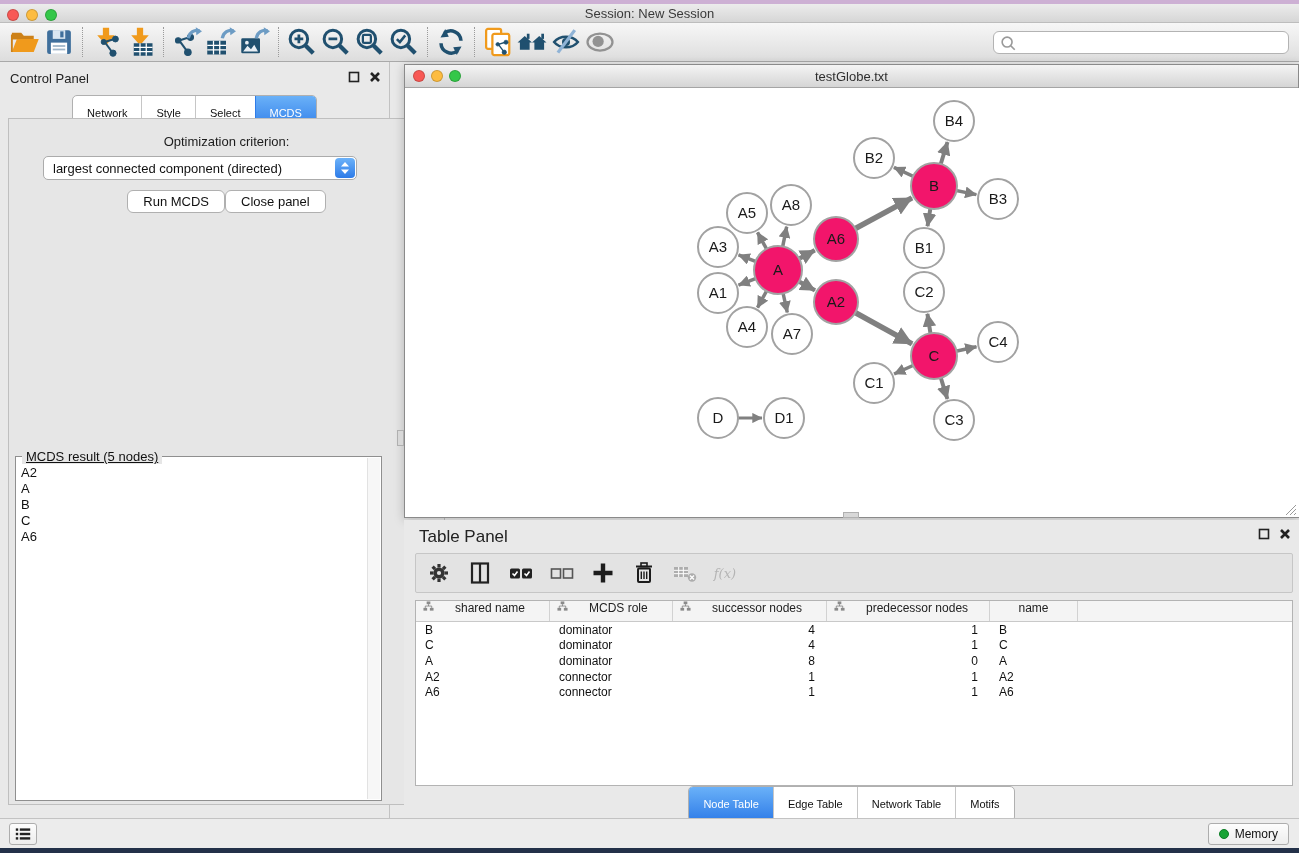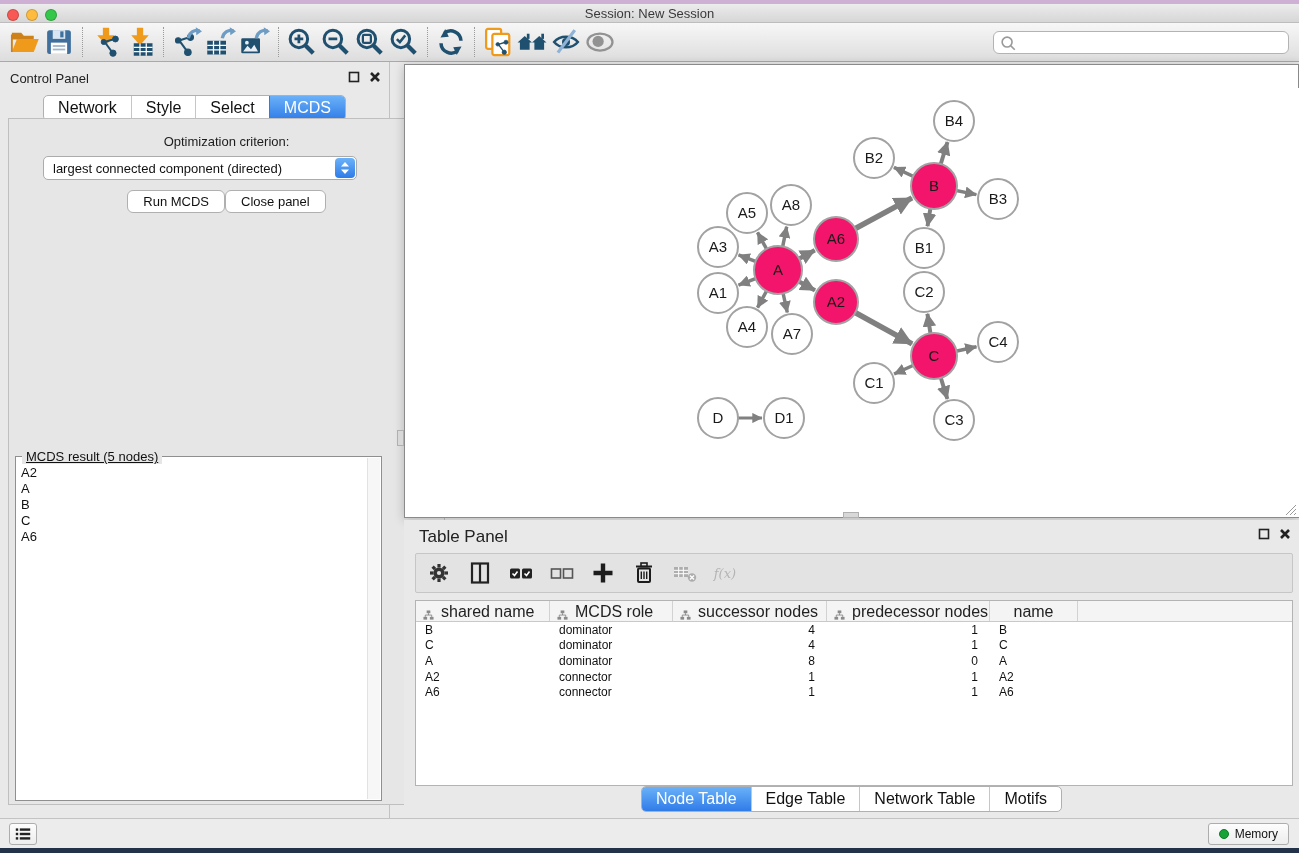--- a/index.html
+++ b/index.html
@@ -28,21 +28,21 @@
   .search-wrap { position:absolute; right:10px; top:8px; width:296px; height:23px;
     background:#fff; border:1px solid #b3b3b3; border-radius:6px; display:flex; align-items:center; padding-left:5px; }
   .search-wrap input { border:none; outline:none; flex:1; height:18px; font-size:12px; font-family:"Liberation Sans",sans-serif; background:transparent; }
 
   
   .control-panel { position:absolute; left:0; top:62px; width:390px; height:756px; background:#e9e9e9; border-right:1px solid #c2c2c2; }
   .panel-header { position:absolute; left:10px; top:9px; font-size:13px; color:#222; }
   .panel-icons { position:absolute; right:8px; top:9px; display:flex; gap:9px; align-items:center; }
   .cp-tabs { position:absolute; left:0; top:33px; width:100%; display:flex; justify-content:center; }
   .segmented { display:inline-flex; background:#fff; border:1px solid #b0b0b0; border-radius:5px; overflow:hidden; }
-  .seg-tab { font-size:16px; padding:3px 14px; color:#111; border-left:1px solid #c6c6c6; white-space:nowrap; }
+  .seg-tab { font-size:11px; padding:11px 14px; color:#111; border-left:1px solid #c6c6c6; white-space:nowrap; }
   .seg-tab:first-child { border-left:none; }
   .seg-tab.active { background:linear-gradient(#6ab1f8,#2f7ce8); color:#fff; border-left-color:#2f7ce8; }
   .cp-content { position:absolute; left:8px; top:56px; width:437px; height:687px; background:#e6e6e6; border:1px solid #bfbfbf; }
   .opt-label { position:absolute; left:0; top:15px; width:100%; text-align:center; font-size:13px; color:#1c1c1c; }
   .dropdown { position:absolute; left:34px; top:37px; width:314px; height:24px; background:#fff;
     border:1px solid #ababab; border-radius:5px; display:flex; align-items:center; }
   .dropdown .dd-text { flex:1; font-size:13px; padding-left:9px; color:#111; white-space:nowrap; overflow:hidden; }
   .dd-spin { width:20px; height:20px; margin-right:1px; border-radius:4px; background:linear-gradient(#6cb2f9,#2d7be8); display:flex; align-items:center; justify-content:center; }
   .btn-row { position:absolute; left:0; top:71px; width:100%; display:flex; justify-content:center; }
   .mac-btn { background:#fff; border:1px solid #b0b0b0; border-radius:6px; font-size:13px; padding:3px 15px; color:#111; font-family:"Liberation Sans",sans-serif; }
@@ -61,21 +61,21 @@
   .resize-grip { position:absolute; right:1px; bottom:1px; }
 
   .split-handle { position:absolute; background:#d8d8d8; border:1px solid #b0b0b0; }
 
   
   .table-panel { position:absolute; left:404px; top:520px; width:895px; height:298px; background:#e9e9e9; }
   .tp-toolbar { position:absolute; left:11px; top:33px; right:6px; height:40px; background:#e3e3e3; border:1px solid #c6c6c6; border-radius:2px; display:flex; align-items:center; padding-left:10px; gap:15px; }
   .tp-btn { width:26px; height:26px; display:flex; align-items:center; justify-content:center; }
   .tp-table { position:absolute; left:11px; top:80px; right:6px; height:186px; background:#fff; border:1px solid #b3b3b3; overflow:hidden; }
   .tp-head { display:flex; height:21px; background:#f4f4f4; border-bottom:1px solid #c9c9c9; align-items:center; }
-  .th { display:flex; align-items:flex-end; height:100%; border-right:1px solid #d2d2d2; font-size:16px; color:#222; gap:7px; padding-left:7px; }
+  .th { display:flex; align-items:flex-start; height:100%; border-right:1px solid #d2d2d2; font-size:12px; color:#222; gap:21px; padding-left:7px; }
   .th.center { justify-content:center; padding-left:0; }
   .th-fill { flex:1; border-right:none; }
   .tr { display:flex; height:15.6px; align-items:center; }
   .td { font-size:12px; color:#111; white-space:nowrap; overflow:hidden; }
   .td.left { padding-left:9px; text-align:left; }
   .td.right { padding-right:12px; text-align:right; }
   .tp-tabs { position:absolute; left:0; top:266px; width:100%; display:flex; justify-content:center; }
   .tp-panel-icons { position:absolute; right:8px; top:8px; display:flex; gap:9px; align-items:center; }
   .tp-title { position:absolute; left:15px; top:7px; font-size:17px; color:#222; }
 
@@ -304,20 +304,28 @@
           <div class="result-item">B</div>
           <div class="result-item">C</div>
           <div class="result-item">A6</div>
         </div>
       <div class="result-scroll"></div>
     </div>
   </div>
 </div>
 
 <div class="net-window">
+  <div class="net-titlebar">
+    <div class="net-lights">
+      <div class="light red"></div>
+      <div class="light yellow"></div>
+      <div class="light green"></div>
+    </div>
+    <div class="title">testGlobe.txt</div>
+  </div>
   <div class="net-canvas">
       <svg width="893" height="429" viewBox="0 0 893 429">
 <defs>
           <marker id="arw" viewBox="0 0 10 10" refX="9.5" refY="5" markerWidth="3.4" markerHeight="3.4" orient="auto">
 <path d="M0 0 L10 5 L0 10 z" fill="#808080"></path>
           </marker>
         </defs>
         <line x1="366" y1="182" x2="345.5" y2="144.3" stroke="#808080" stroke-width="3.5" marker-end="url(#arw)"></line>
         <line x1="366" y1="182" x2="374.7" y2="138.6" stroke="#808080" stroke-width="3.5" marker-end="url(#arw)"></line>
         <line x1="366" y1="182" x2="326.5" y2="166.9" stroke="#808080" stroke-width="3.5" marker-end="url(#arw)"></line>

